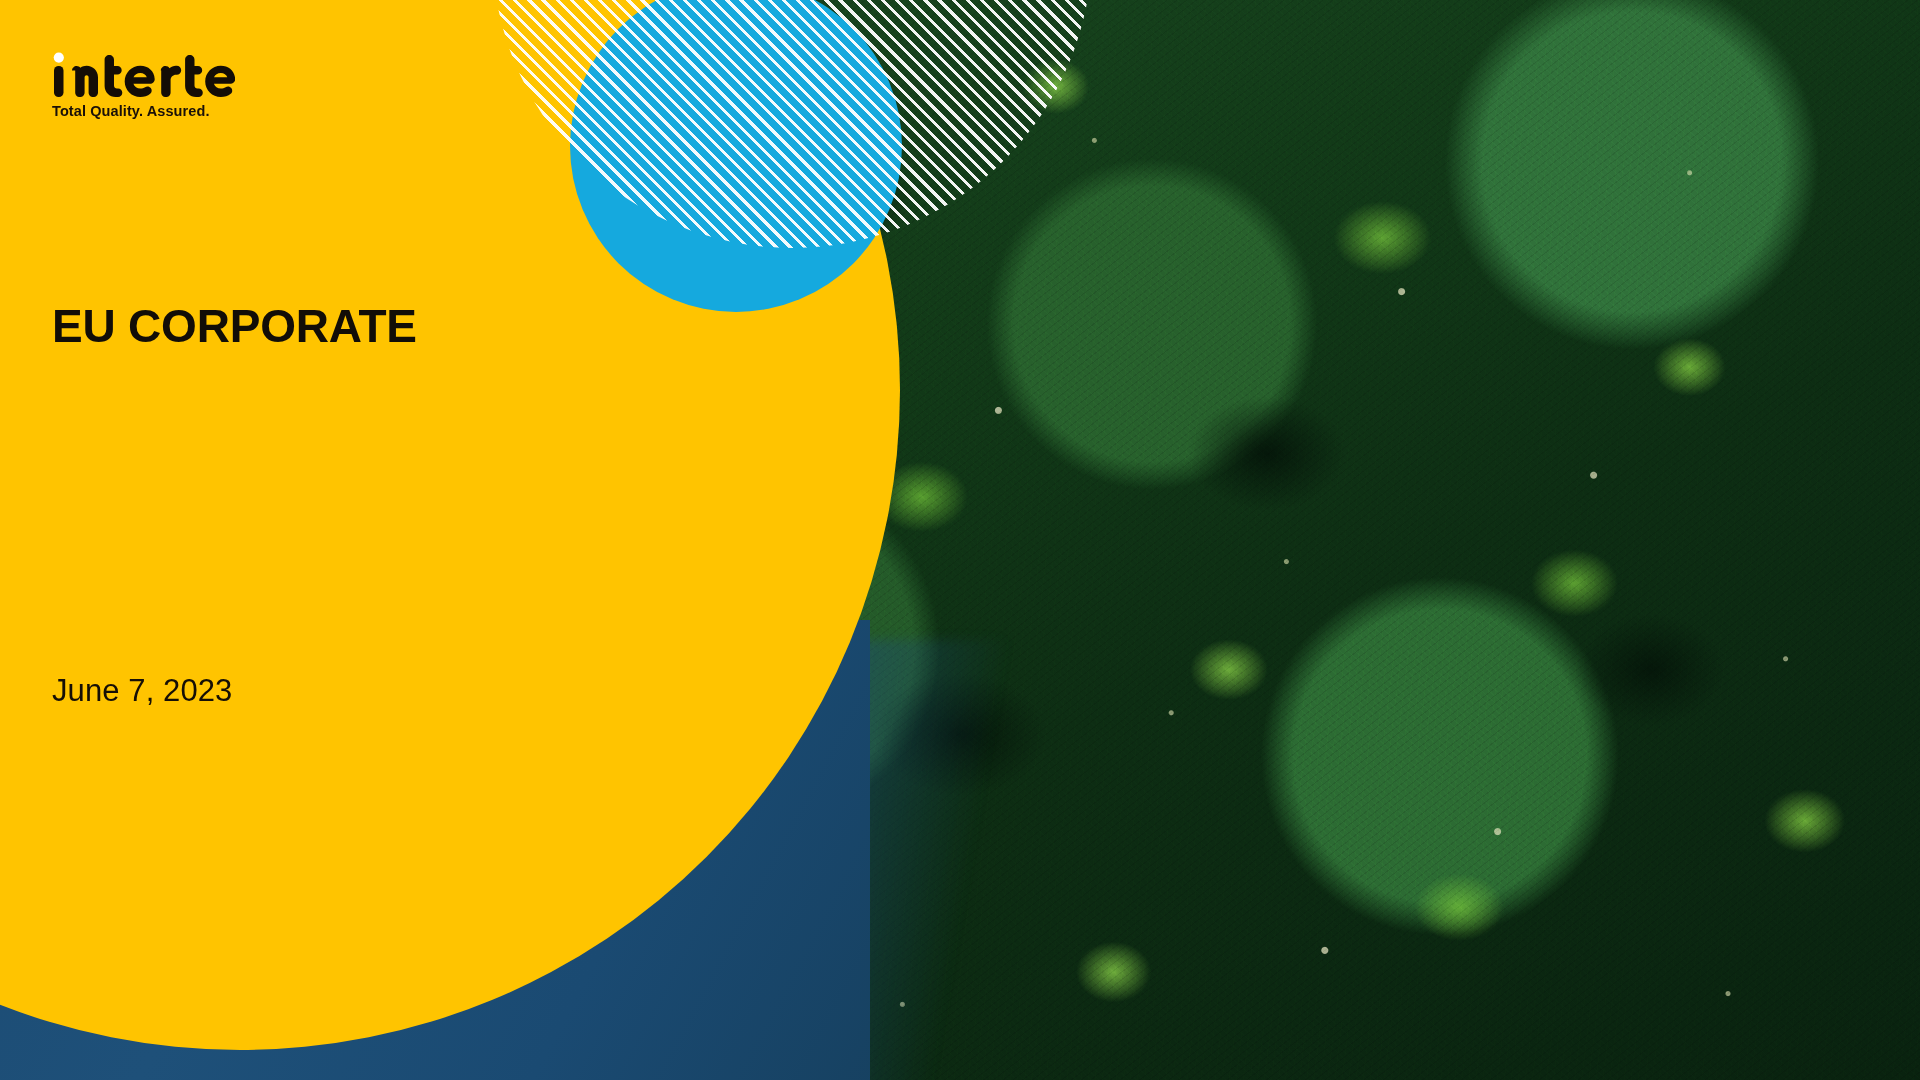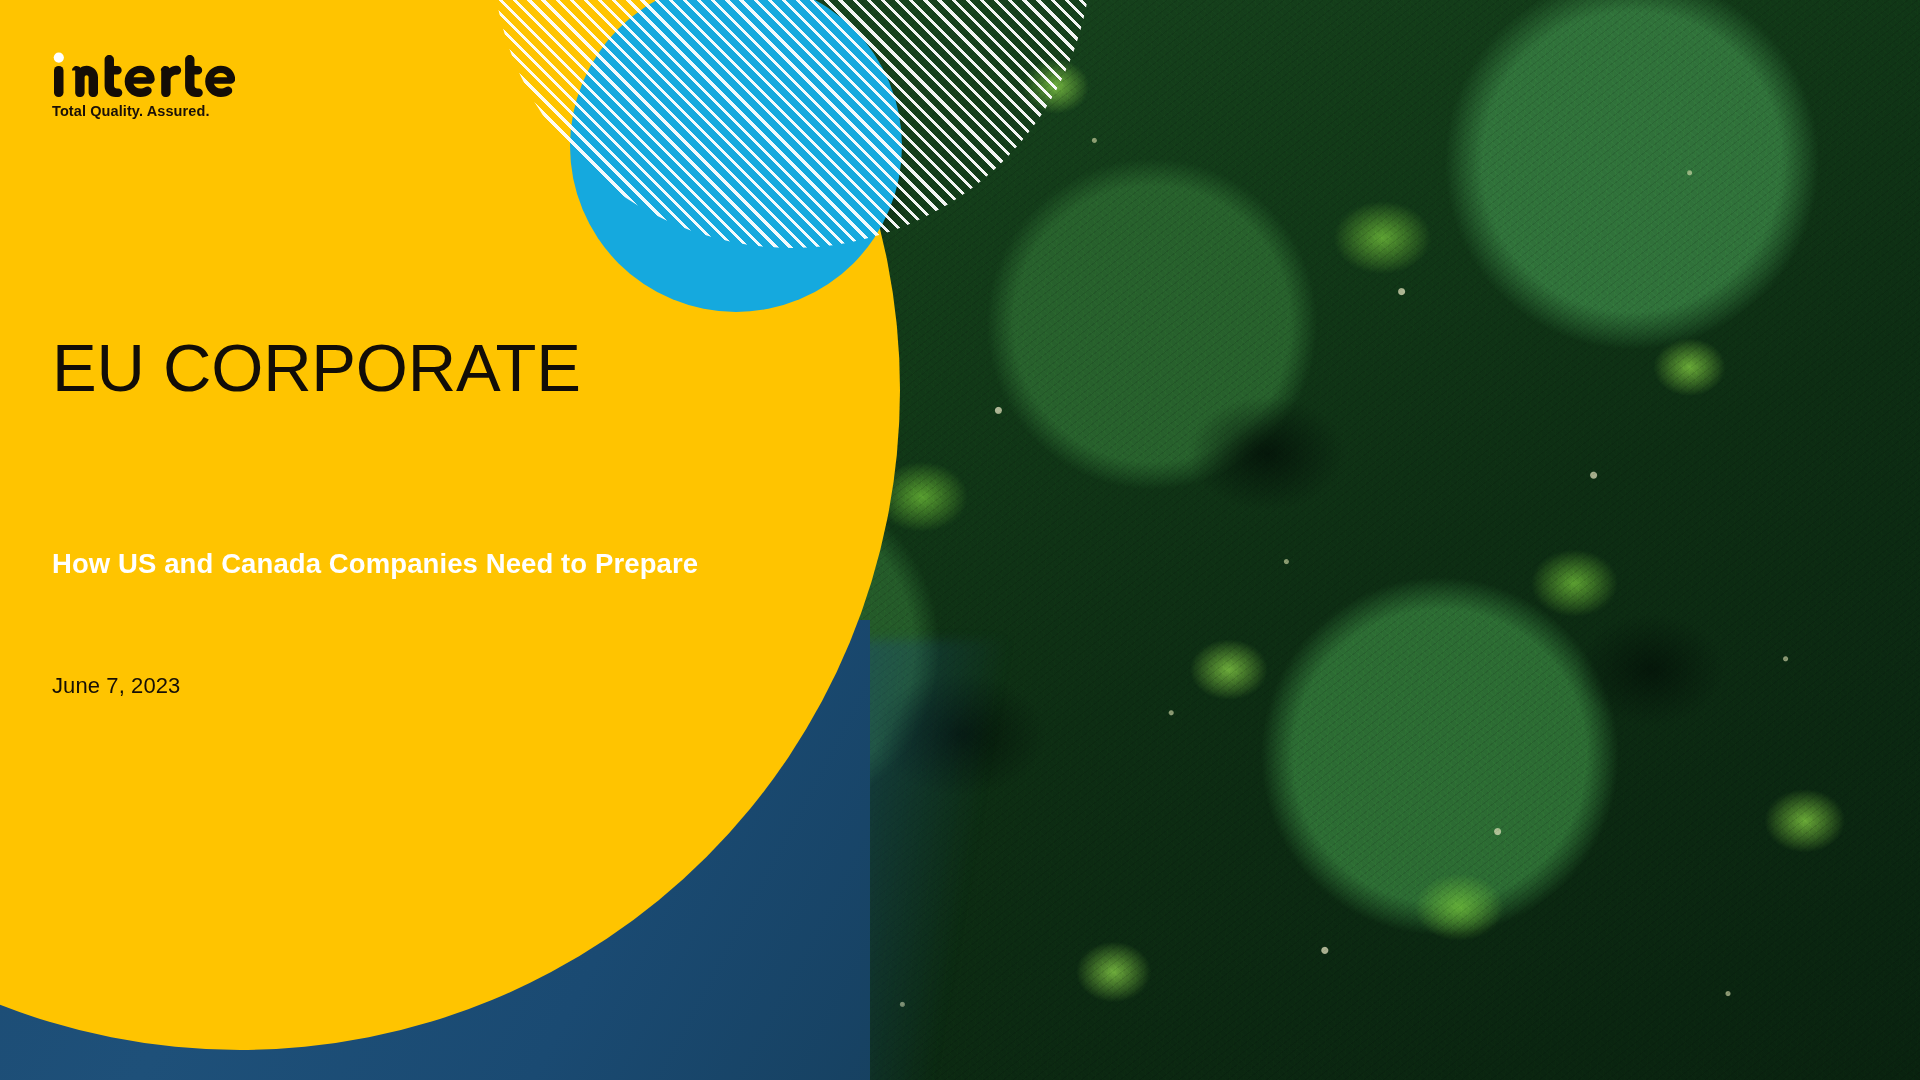--- a/index.html
+++ b/index.html
@@ -169,25 +169,25 @@
     font-size: 14.5px;
     font-weight: 700;
     color: #1a1008;
     letter-spacing: 0.1px;
   }
 
   
   .title {
     position: absolute;
     left: 52px;
-    top: 286px;
+    top: 270px;
     width: 700px;
-    font-size: 67px;
+    font-size: 46px;
     line-height: 1.105;
-    font-weight: 400;
+    font-weight: 700;
     letter-spacing: -0.2px;
     color: #120d07;
   }
   .title-line { display: block; white-space: nowrap; }
 
   .subtitle {
     position: absolute;
     left: 52px;
     top: 548px;
     width: 760px;
@@ -195,21 +195,21 @@
     font-weight: 700;
     color: #ffffff;
     letter-spacing: 0.1px;
     white-space: nowrap;
   }
 
   .date {
     position: absolute;
     left: 52px;
     top: 673px;
-    font-size: 22px;
+    font-size: 31px;
     font-weight: 400;
     color: #160f06;
     letter-spacing: 0.1px;
   }
 </style>
 </head>
 <body>
 
 <div id="slide">
 
@@ -245,17 +245,16 @@
         <path d="M168.8 13.8c-8.6 0-15.6 7-15.6 15.6s7 15.6 15.6 15.6c3.9 0 7.3-1.1 9.9-3.2 1.8-1.4 2-4 .6-5.8-1.4-1.8-3.9-2.1-5.7-.8-1.3.9-2.9 1.4-4.8 1.4-3.2 0-5.9-1.9-6.9-4.8h16.7c2.5 0 4.6-2 4.6-4.6v-.2c-.4-7.9-6.3-13.2-14.4-13.2zm-6.8 11.5c1-2.7 3.6-4.3 6.8-4.3s5.6 1.6 6.5 4.3H162z"></path>
       </g>
     </svg>
     <div class="logo-tagline">Total Quality. Assured.</div>
   </div>
 
   <h1 class="title">
     <span class="title-line">EU CORPORATE</span>
   </h1>
 
-  <div class="subtitle">How US and Canada Companies Need to Prepare</div>
 
   <div class="date">June 7, 2023</div>
 
 </div>
 
 </body></html>

